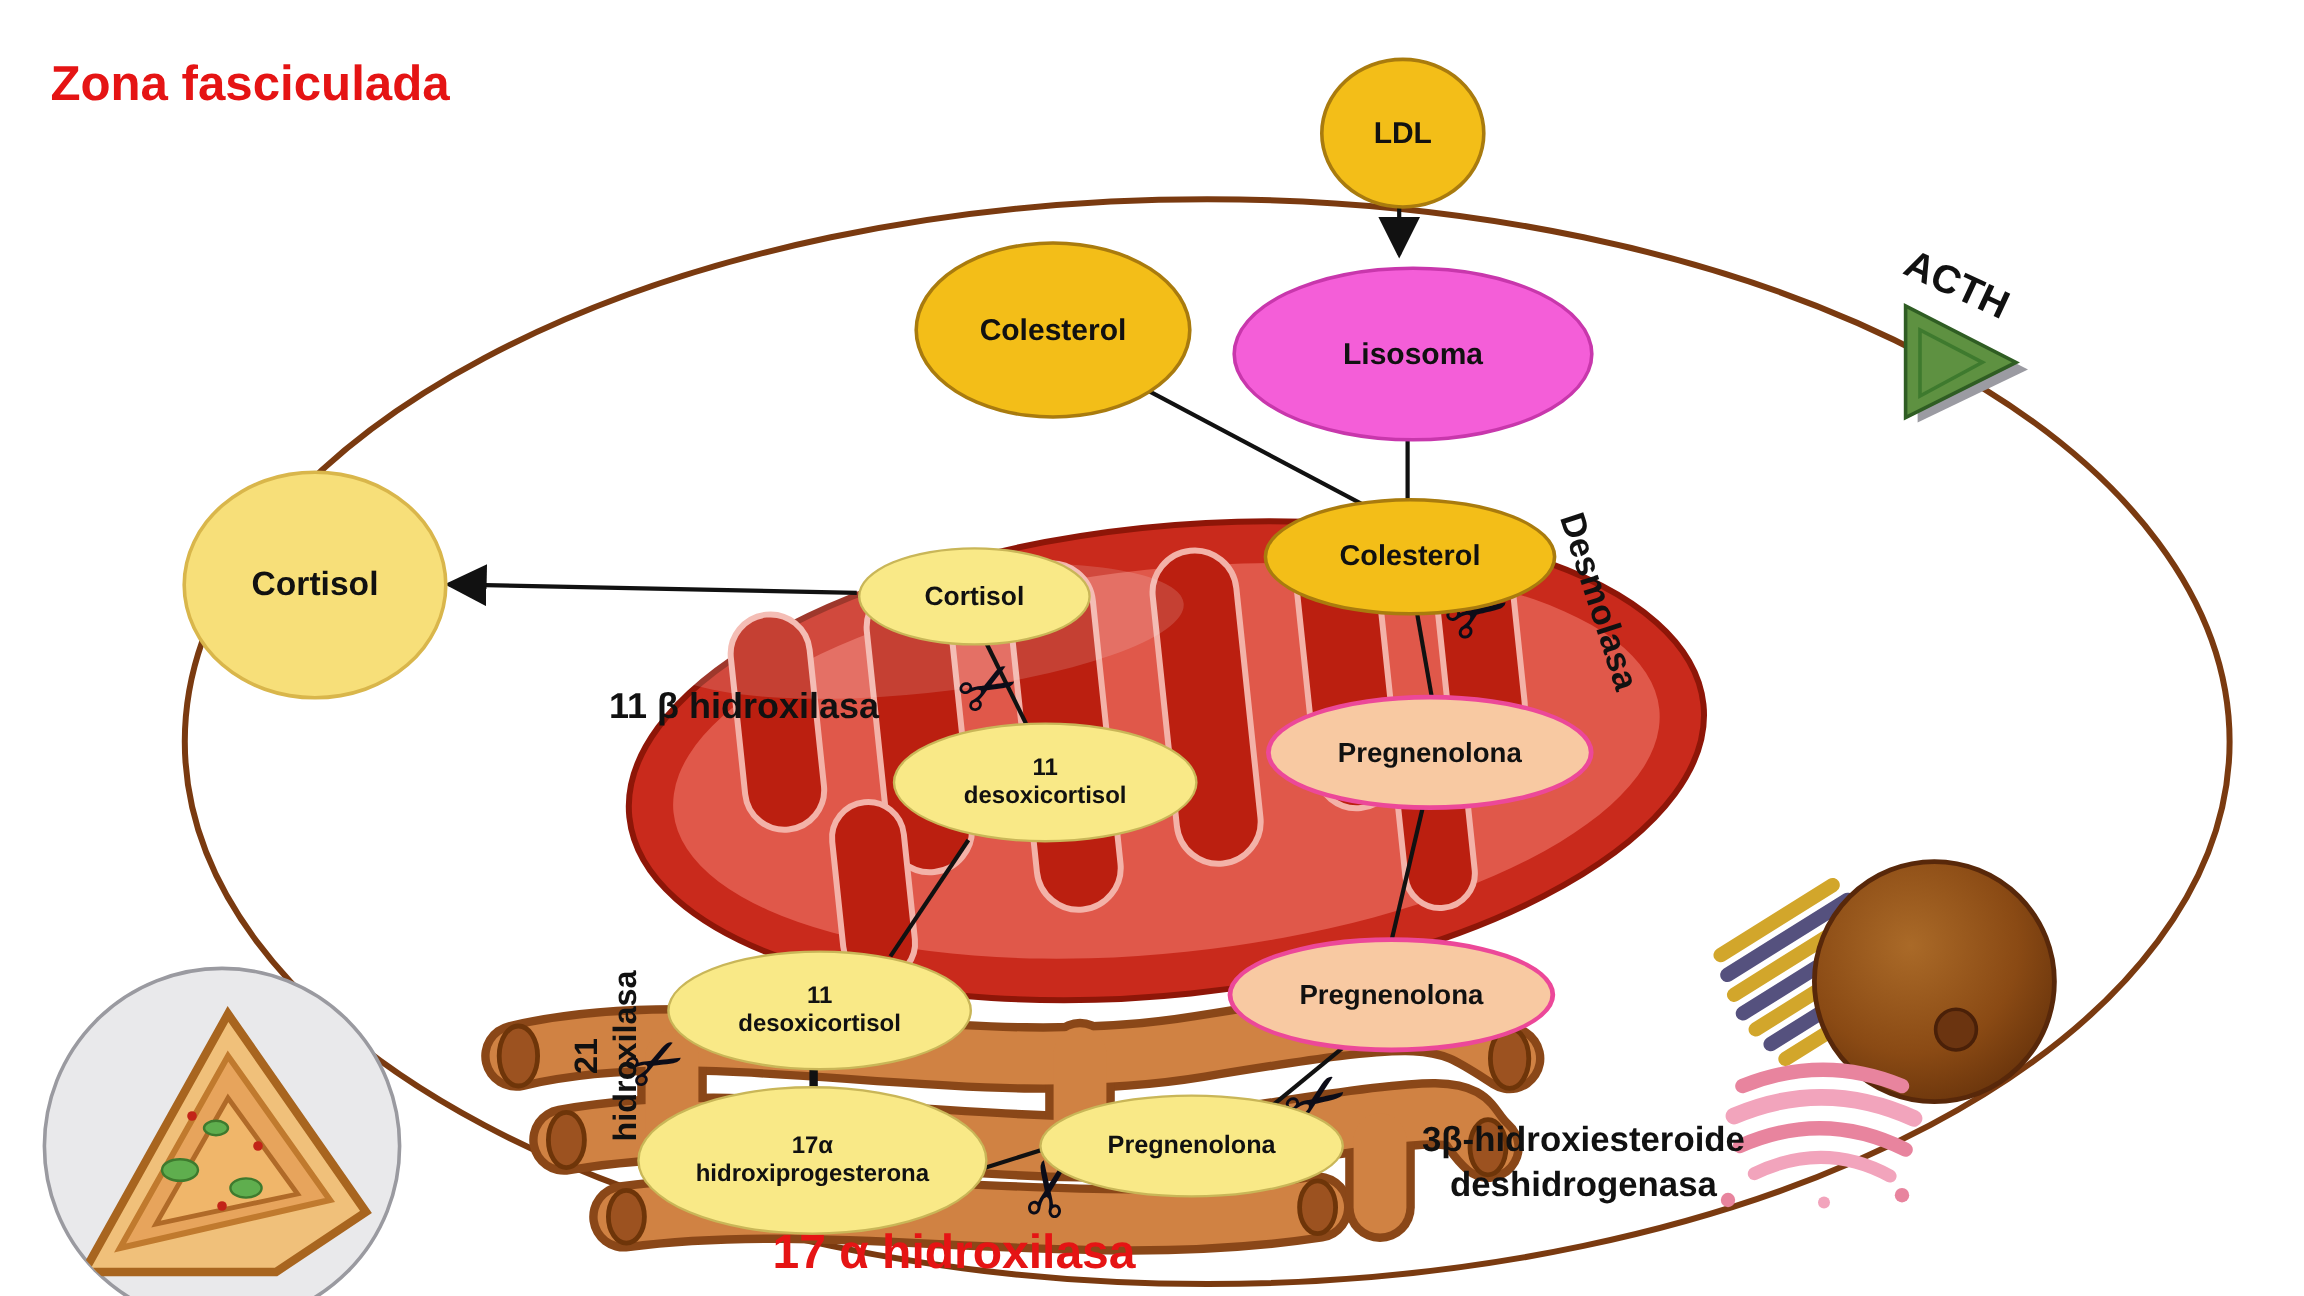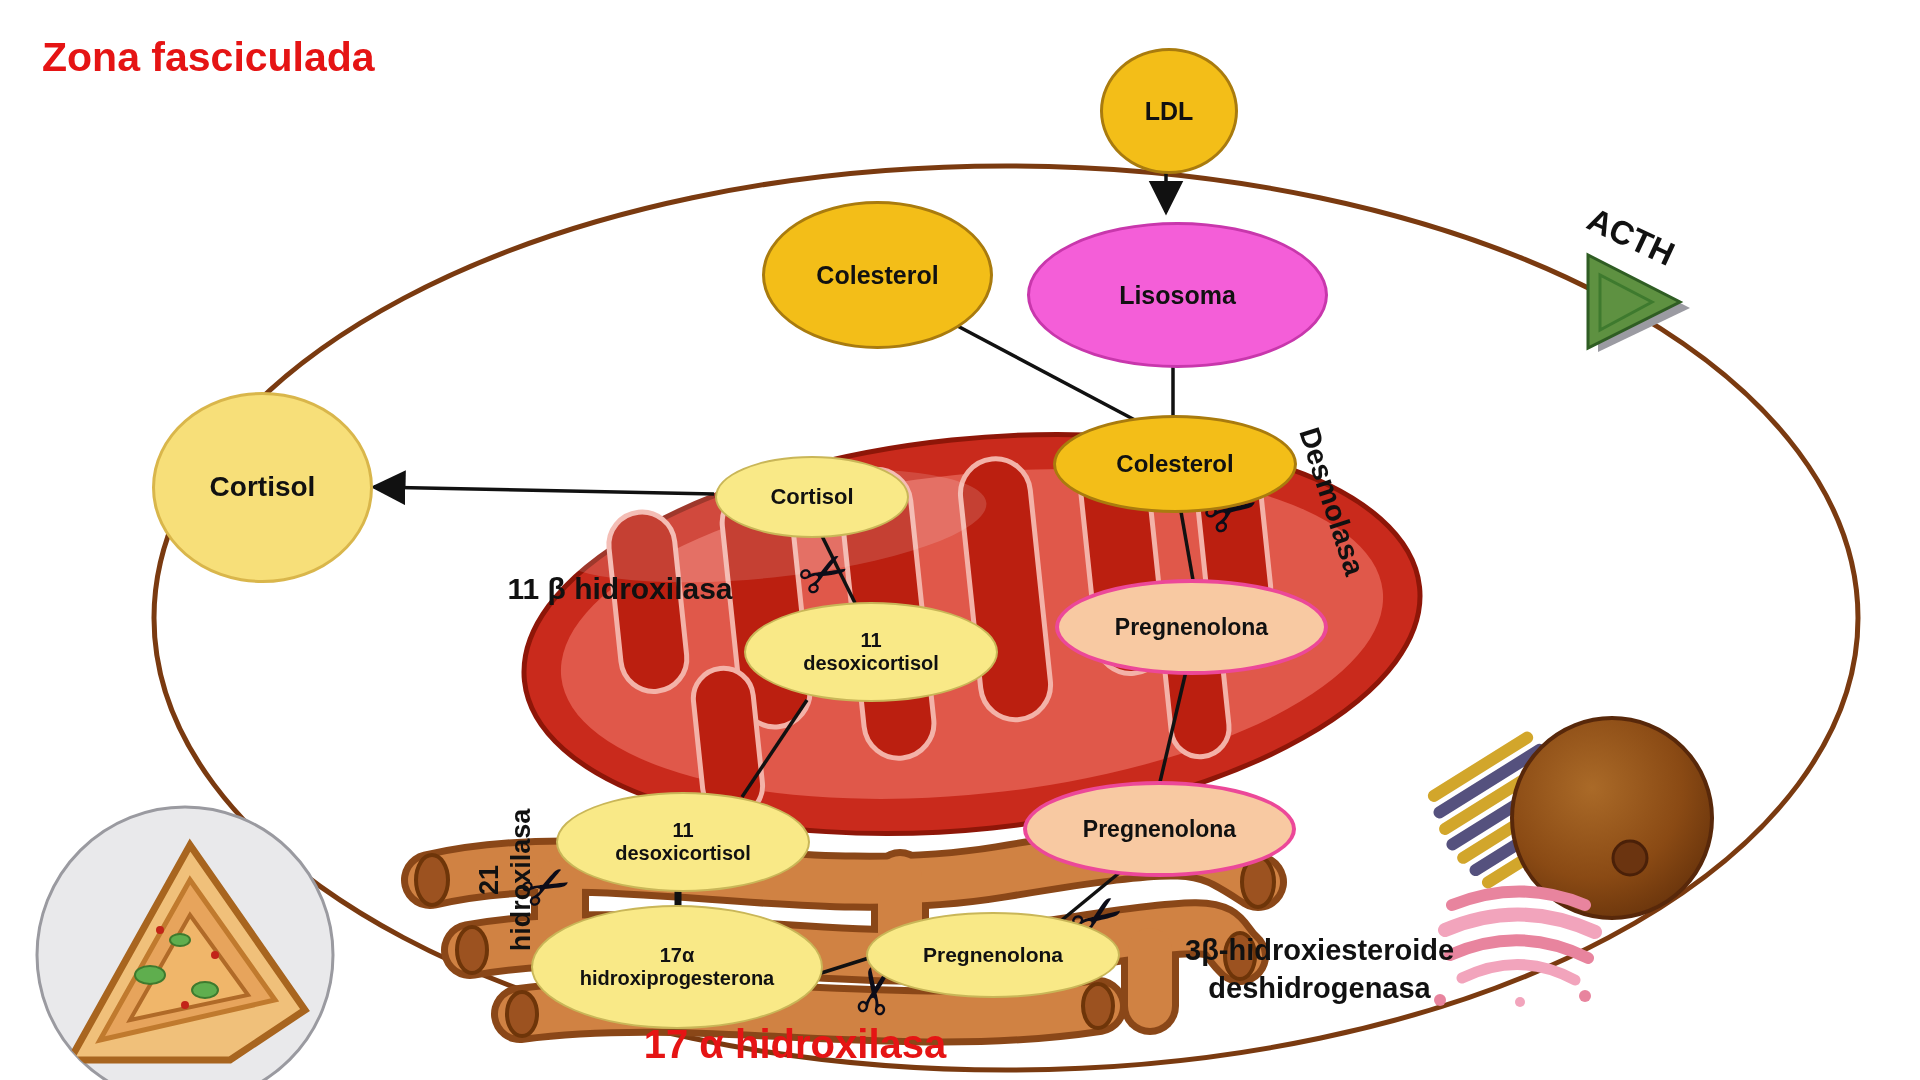--- a/index.html
+++ b/index.html
@@ -142,21 +142,21 @@
       <line x1="1130" y1="864" x2="1040" y2="938"></line>
       <line x1="815" y1="975" x2="872" y2="957"></line>
       <line x1="678" y1="882" x2="678" y2="912" stroke-width="7"></line>
       <line x1="742" y1="797" x2="807" y2="700"></line>
       <line x1="855" y1="603" x2="822" y2="536"></line>
       <line x1="714" y1="494" x2="374" y2="487" marker-end="url(#arrow)"></line>
     </g>
   </svg>
 
   <div class="title-block">
-    <div style="font-size:41px;color:#E51414;margin-top:4px;">Zona fasciculada</div>
+    <div style="font-size:41px;color:#E51414;margin-top:16px;">Zona fasciculada</div>
   </div>
 
   <div class="node gold" style="left:1100px;top:48px;width:132px;height:120px;font-size:25px;">
     <span>LDL</span>
   </div>
 
   <div class="node gold" style="left:762px;top:201px;width:225px;height:142px;font-size:25px;">
     <span>Colesterol</span>
   </div>
 

